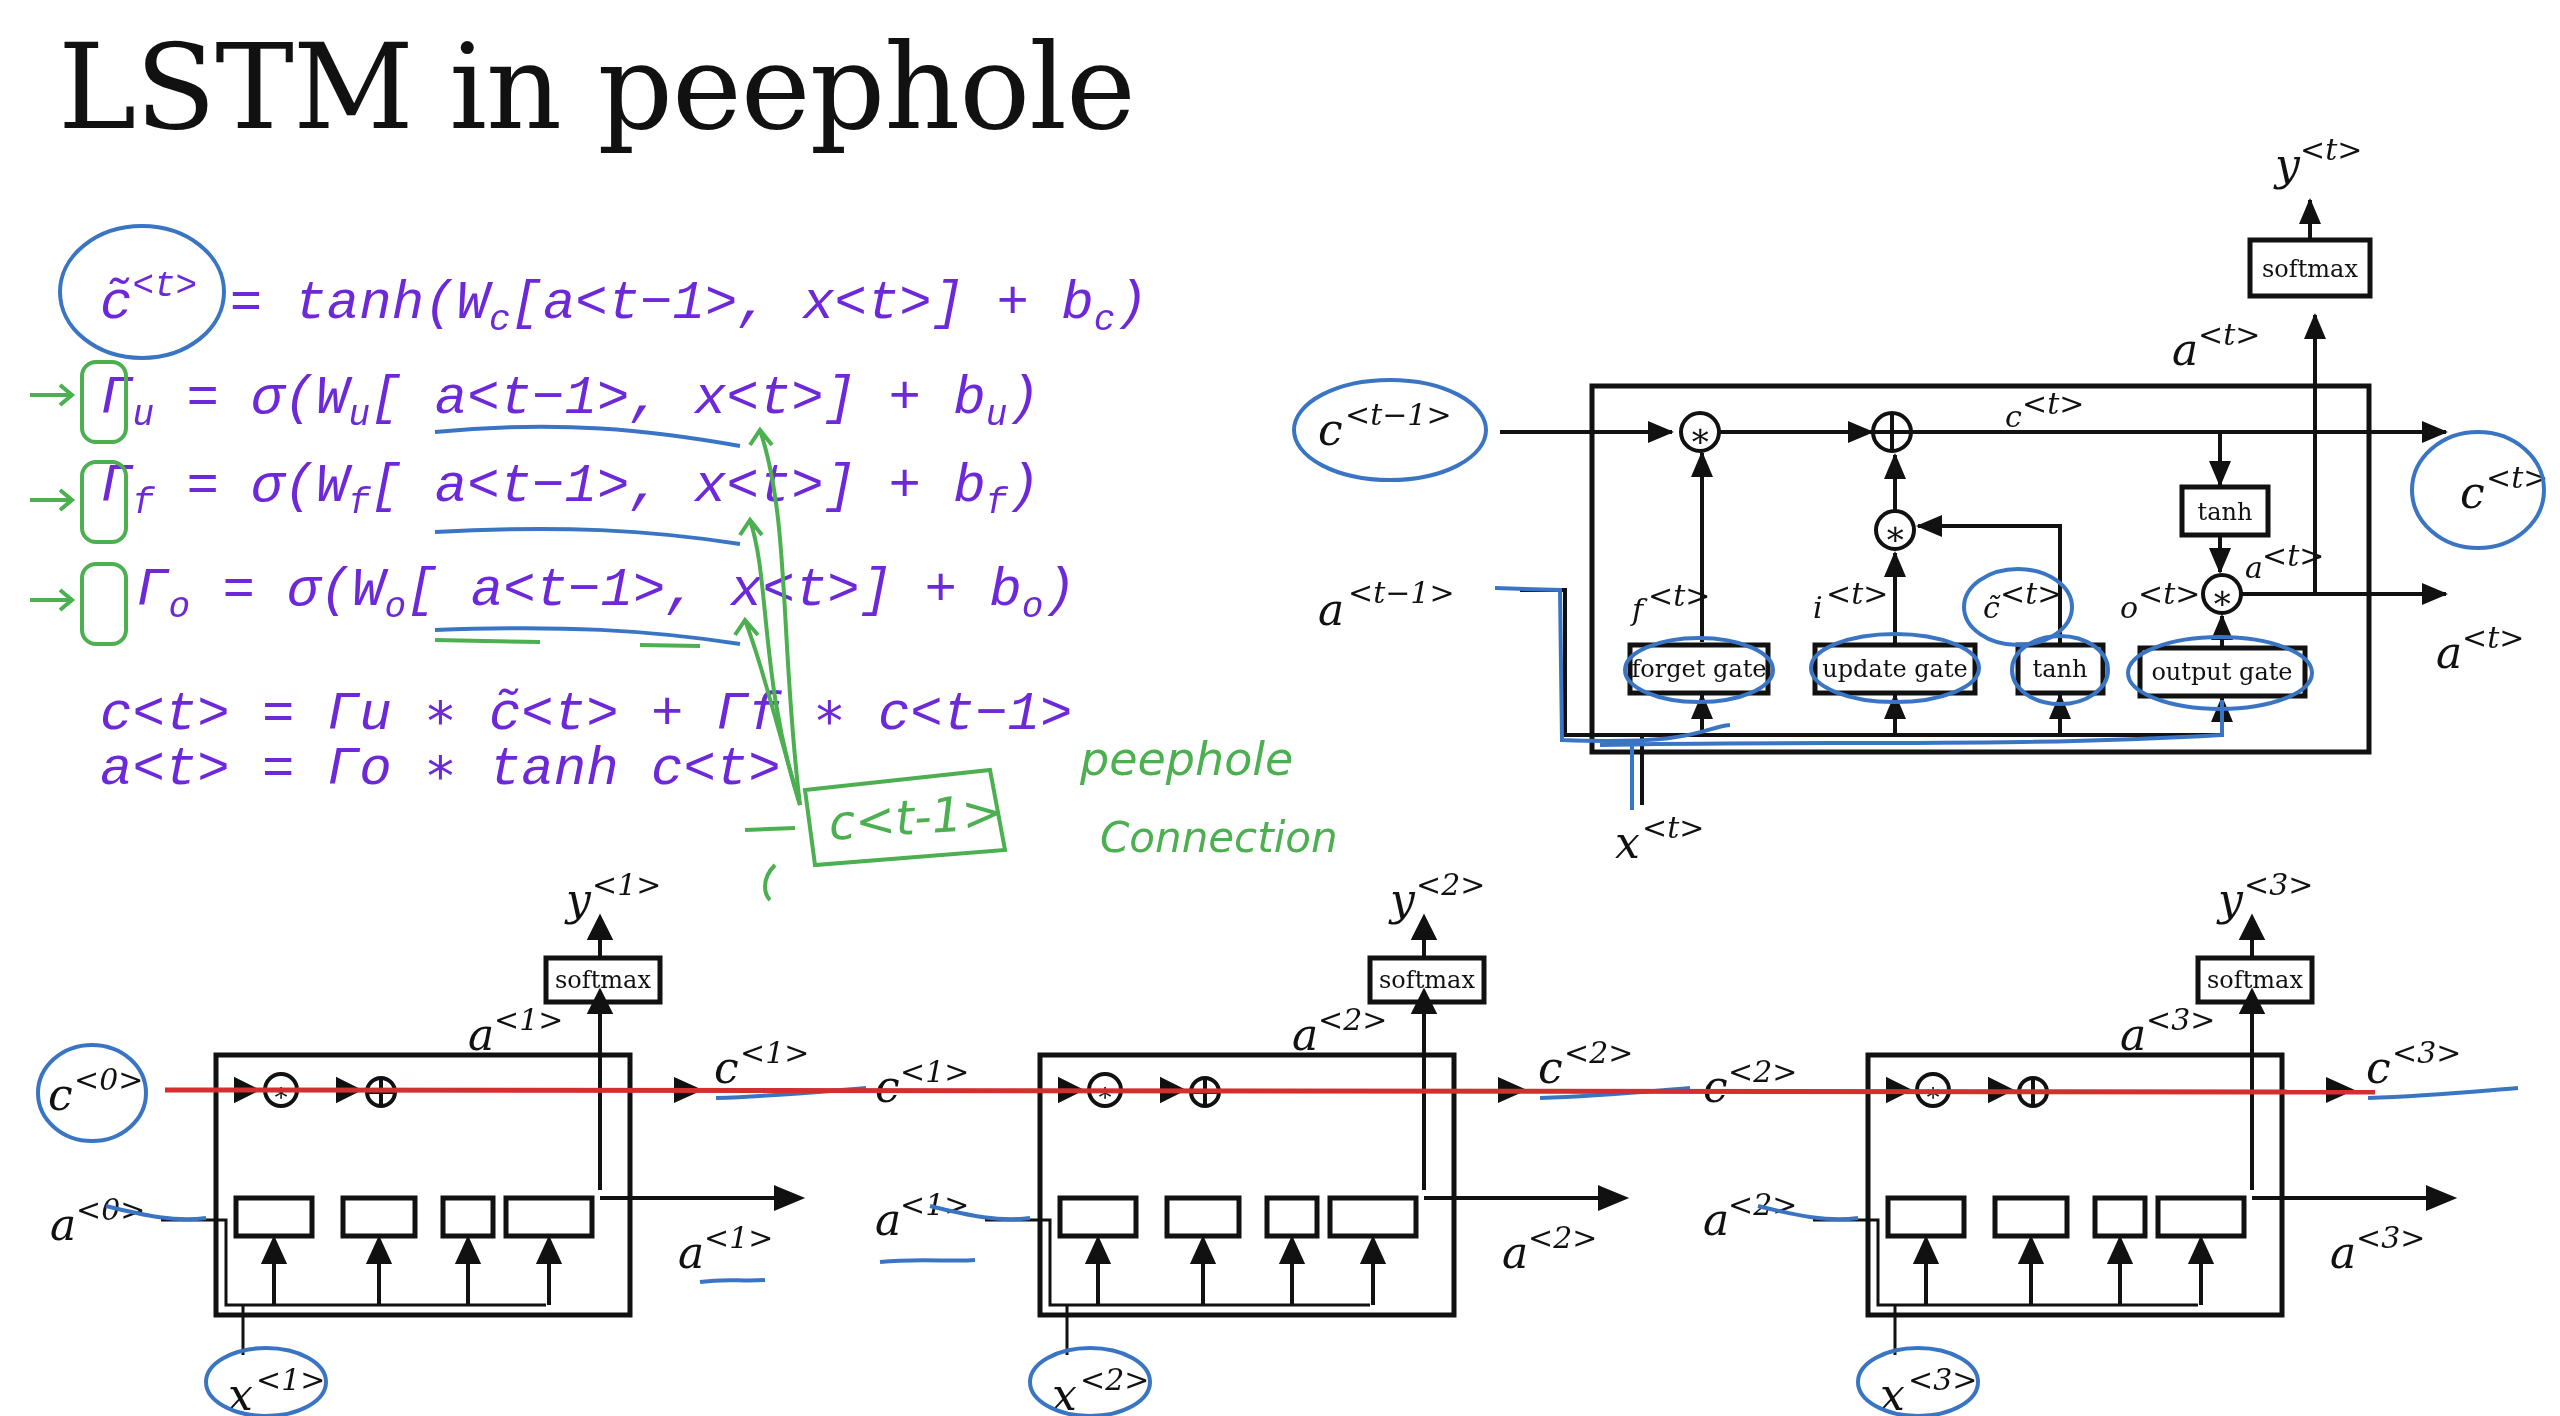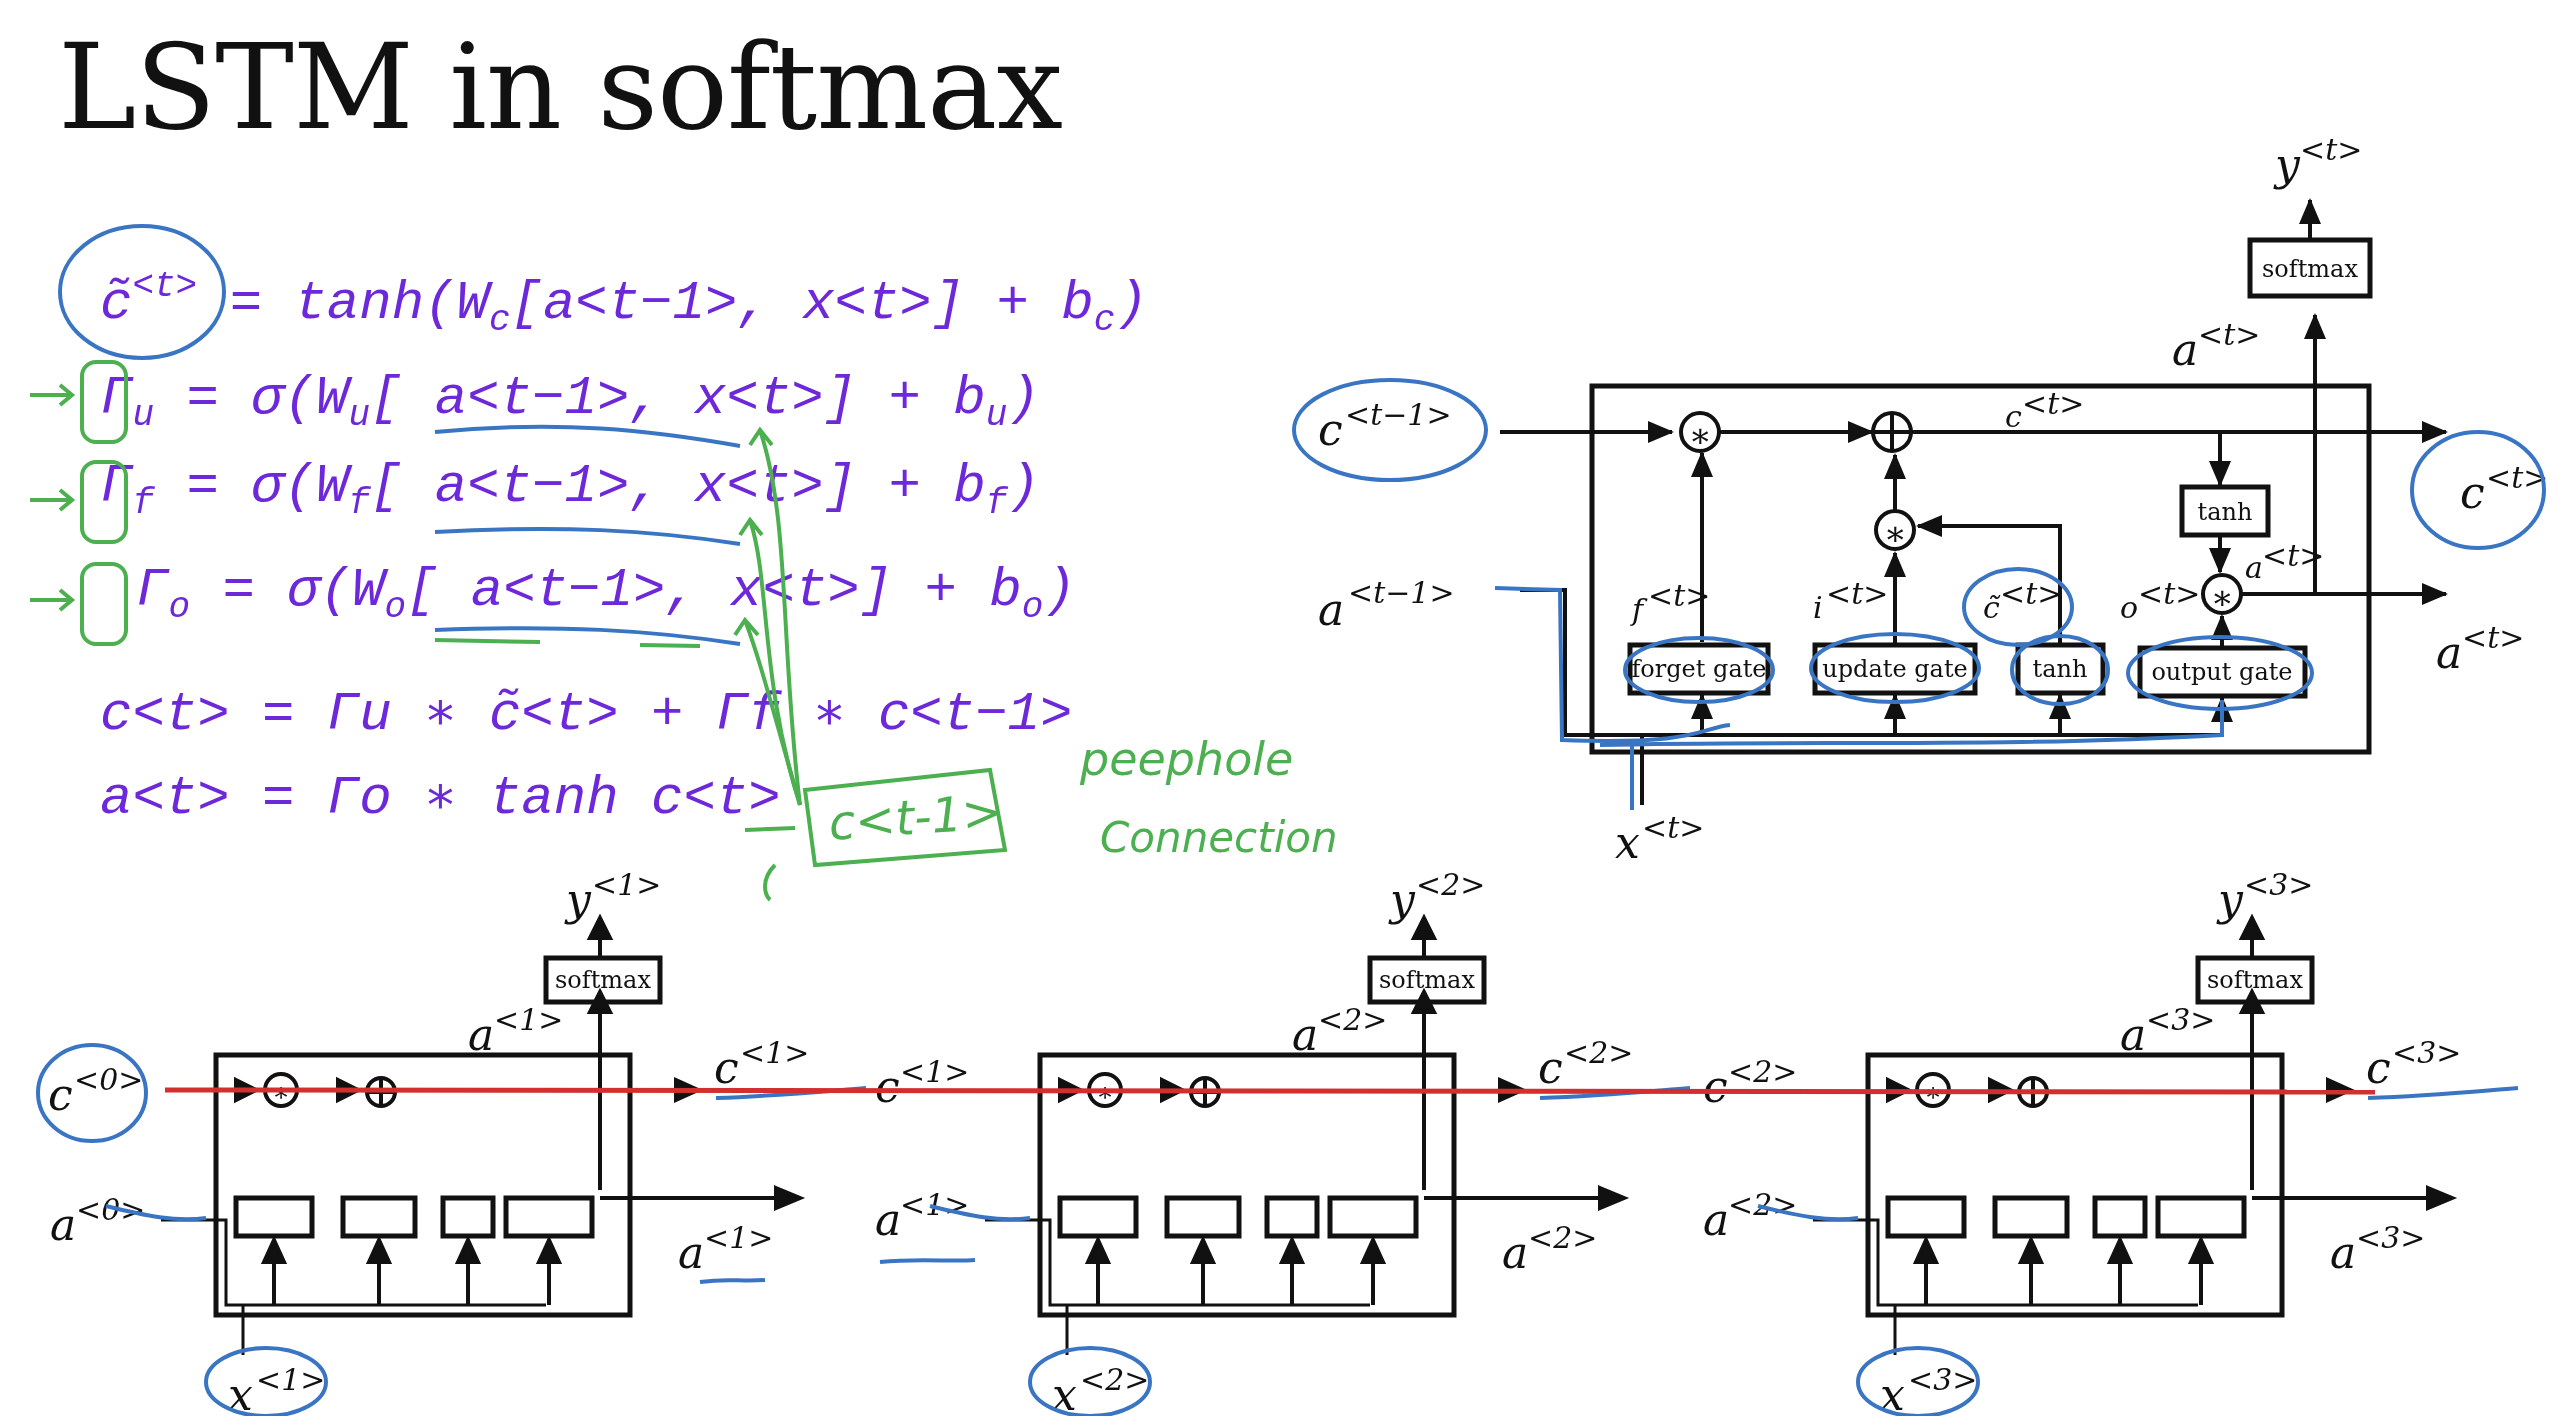--- a/index.html
+++ b/index.html
@@ -11,40 +11,40 @@
   svg#diagram{position:absolute;left:0;top:0;}
   svg text{font-family:"DejaVu Serif",serif;}
   .lbl{font-style:italic;font-size:44px;fill:#111;}
   .sup{font-style:italic;font-size:30px;fill:#111;}
   .box-label{font-size:24px;fill:#111;}
   .hand{font-family:"DejaVu Sans",sans-serif;font-style:italic;fill:#4caf50;}
 </style>
 </head>
 <body>
 
-<div id="title">LSTM in softmax</div>
+<div id="title">LSTM in peephole</div>
 
 <div class="eq" style="top:252px;">
   <span>c̃</span><sup>&lt;t&gt;</sup>
   <span>= tanh(W</span><sub>c</sub><span>[a&lt;t−1&gt;, x&lt;t&gt;] + b</span><sub>c</sub><span>)</span>
 </div>
 <div class="eq" style="top:352px;margin-top:12px;">
   <span>Γ</span><sub>u</sub>
   <span>= σ(W</span><sub>u</sub><span>[ a&lt;t−1&gt;, x&lt;t&gt;] + b</span><sub>u</sub><span>)</span>
 </div>
 <div class="eq" style="top:452px;">
   <span>Γ</span><sub>f</sub>
   <span>= σ(W</span><sub>f</sub><span>[ a&lt;t−1&gt;, x&lt;t&gt;] + b</span><sub>f</sub><span>)</span>
 </div>
 <div class="eq" style="top:556px;margin-left:36px;">
   <span>Γ</span><sub>o</sub>
   <span>= σ(W</span><sub>o</sub><span>[ a&lt;t−1&gt;, x&lt;t&gt;] + b</span><sub>o</sub><span>)</span>
 </div>
 <div class="eq" style="top:680px;">c&lt;t&gt; =  Γu ∗ c̃&lt;t&gt; + Γf ∗ c&lt;t−1&gt;</div>
-<div class="eq" style="top:764px;">a&lt;t&gt; = Γo ∗ tanh c&lt;t&gt;</div>
+<div class="eq" style="top:735px;">a&lt;t&gt; = Γo ∗ tanh c&lt;t&gt;</div>
 
 <svg id="diagram" width="2560" height="1416" viewBox="0 0 2560 1416">
   <defs>
     <marker id="arr" markerWidth="10" markerHeight="10" refX="8" refY="5" orient="auto" markerUnits="userSpaceOnUse">
       <path d="M0,0 L10,5 L0,10 z" fill="#111"></path>
     </marker>
     <marker id="arrBig" markerWidth="26" markerHeight="22" refX="24" refY="11" orient="auto" markerUnits="userSpaceOnUse">
       <path d="M0,0 L26,11 L0,22 z" fill="#111"></path>
     </marker>
   </defs>

